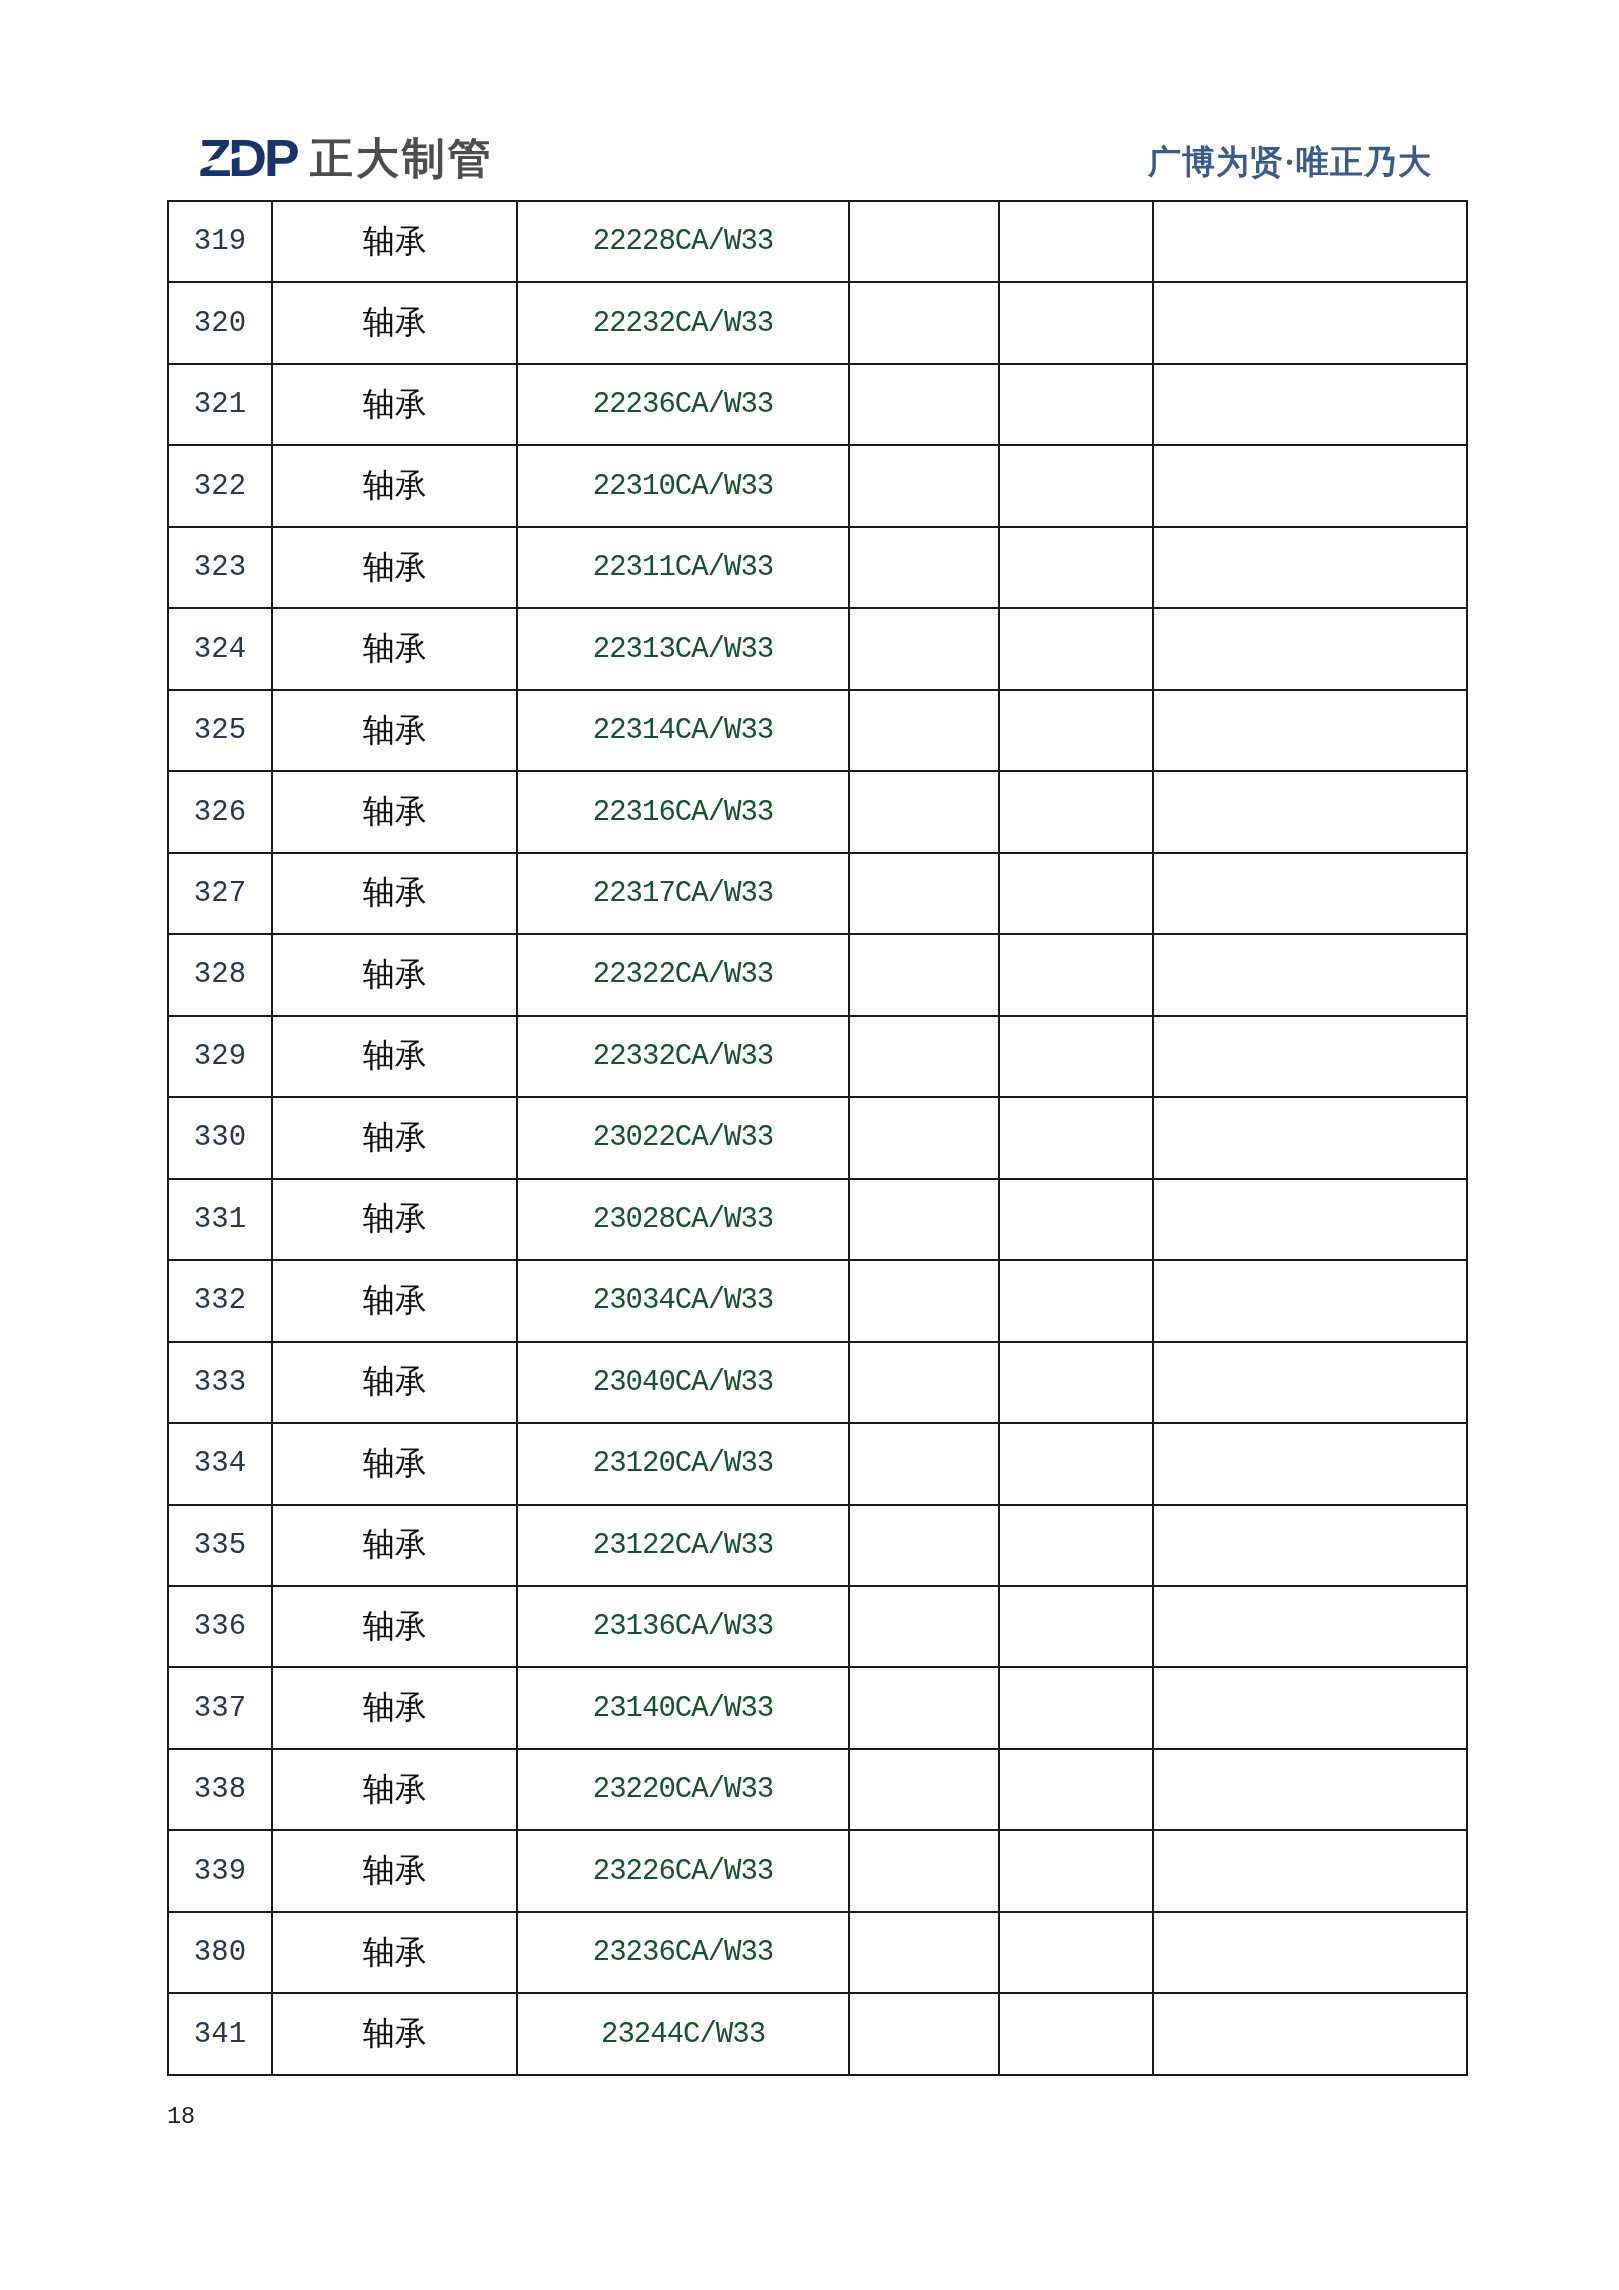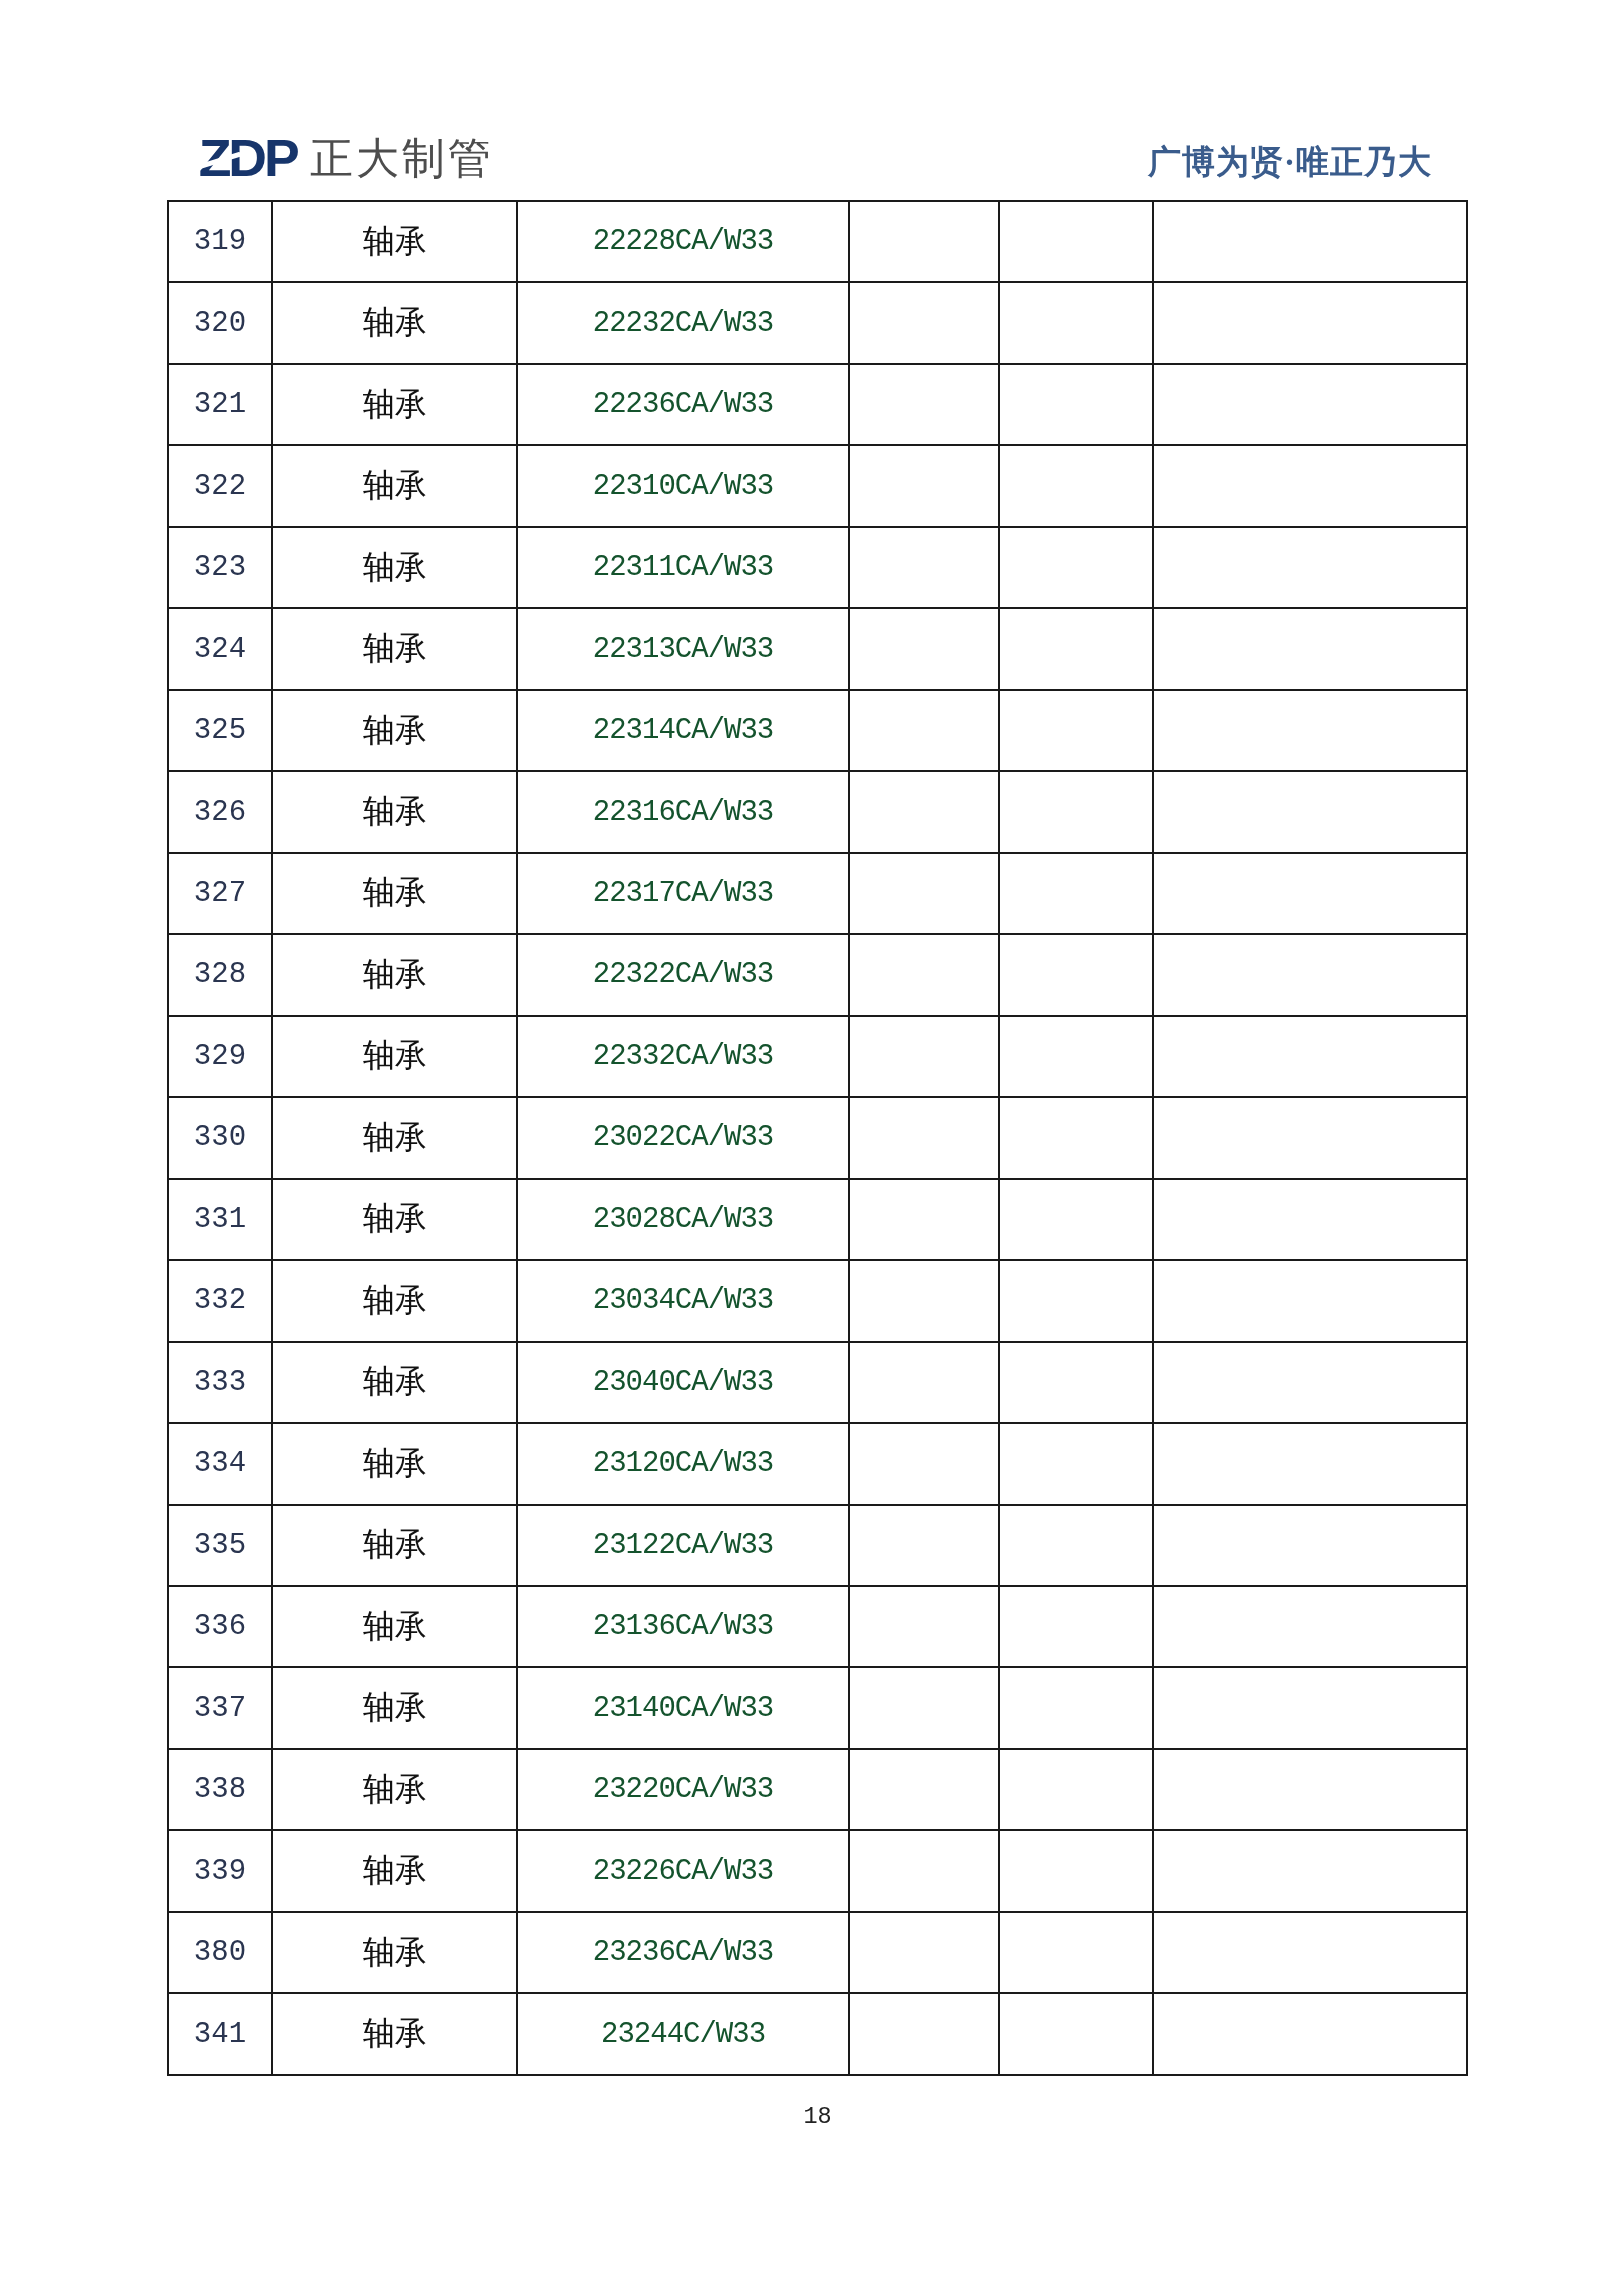--- a/index.html
+++ b/index.html
@@ -30,21 +30,21 @@
   .logo-swoosh {
     position: absolute; left: -3.9px; top: 20.6px;
     width: 45px; height: 4.9px;
     background: #ffffff;
     transform: rotate(-17deg);
     border-radius: 2.9px;
     pointer-events: none;
   }
   .logo-cn {
     font-family: "Liberation Sans", sans-serif;
-    font-weight: normal; font-size: 43px; line-height: 43px;
+    font-weight: bold; font-size: 43px; line-height: 43px;
     color: var(--logo-gray, #4d4d4d);
     letter-spacing: 2.9px;
   }
   .slogan {
     position: absolute; left: 1148px; top: 143px;
     font-family: "Liberation Serif", serif;
     font-weight: bold; font-size: 33px; line-height: 39px;
     color: var(--slogan-blue, #3a5c8c);
     letter-spacing: 1px;
     white-space: nowrap;
@@ -70,21 +70,21 @@
   }
   .col-name { font-size: 32px; color: #121212; }
   .col-model {
     font-family: "Liberation Mono", monospace;
     font-size: 29px; letter-spacing: -1px; color: #14532d;
   }
 
   
   .page-number {
     position: absolute; left: 167px; top: 2103px;
-    width: 1301px; text-align: center;
+    width: 1301px; text-align: left;
     font-family: "Liberation Mono", monospace;
     font-size: 23.5px; color: #222222;
   }
 </style>
 </head>
 <body>
 
 <div class="page">
 
   <div class="logo">

